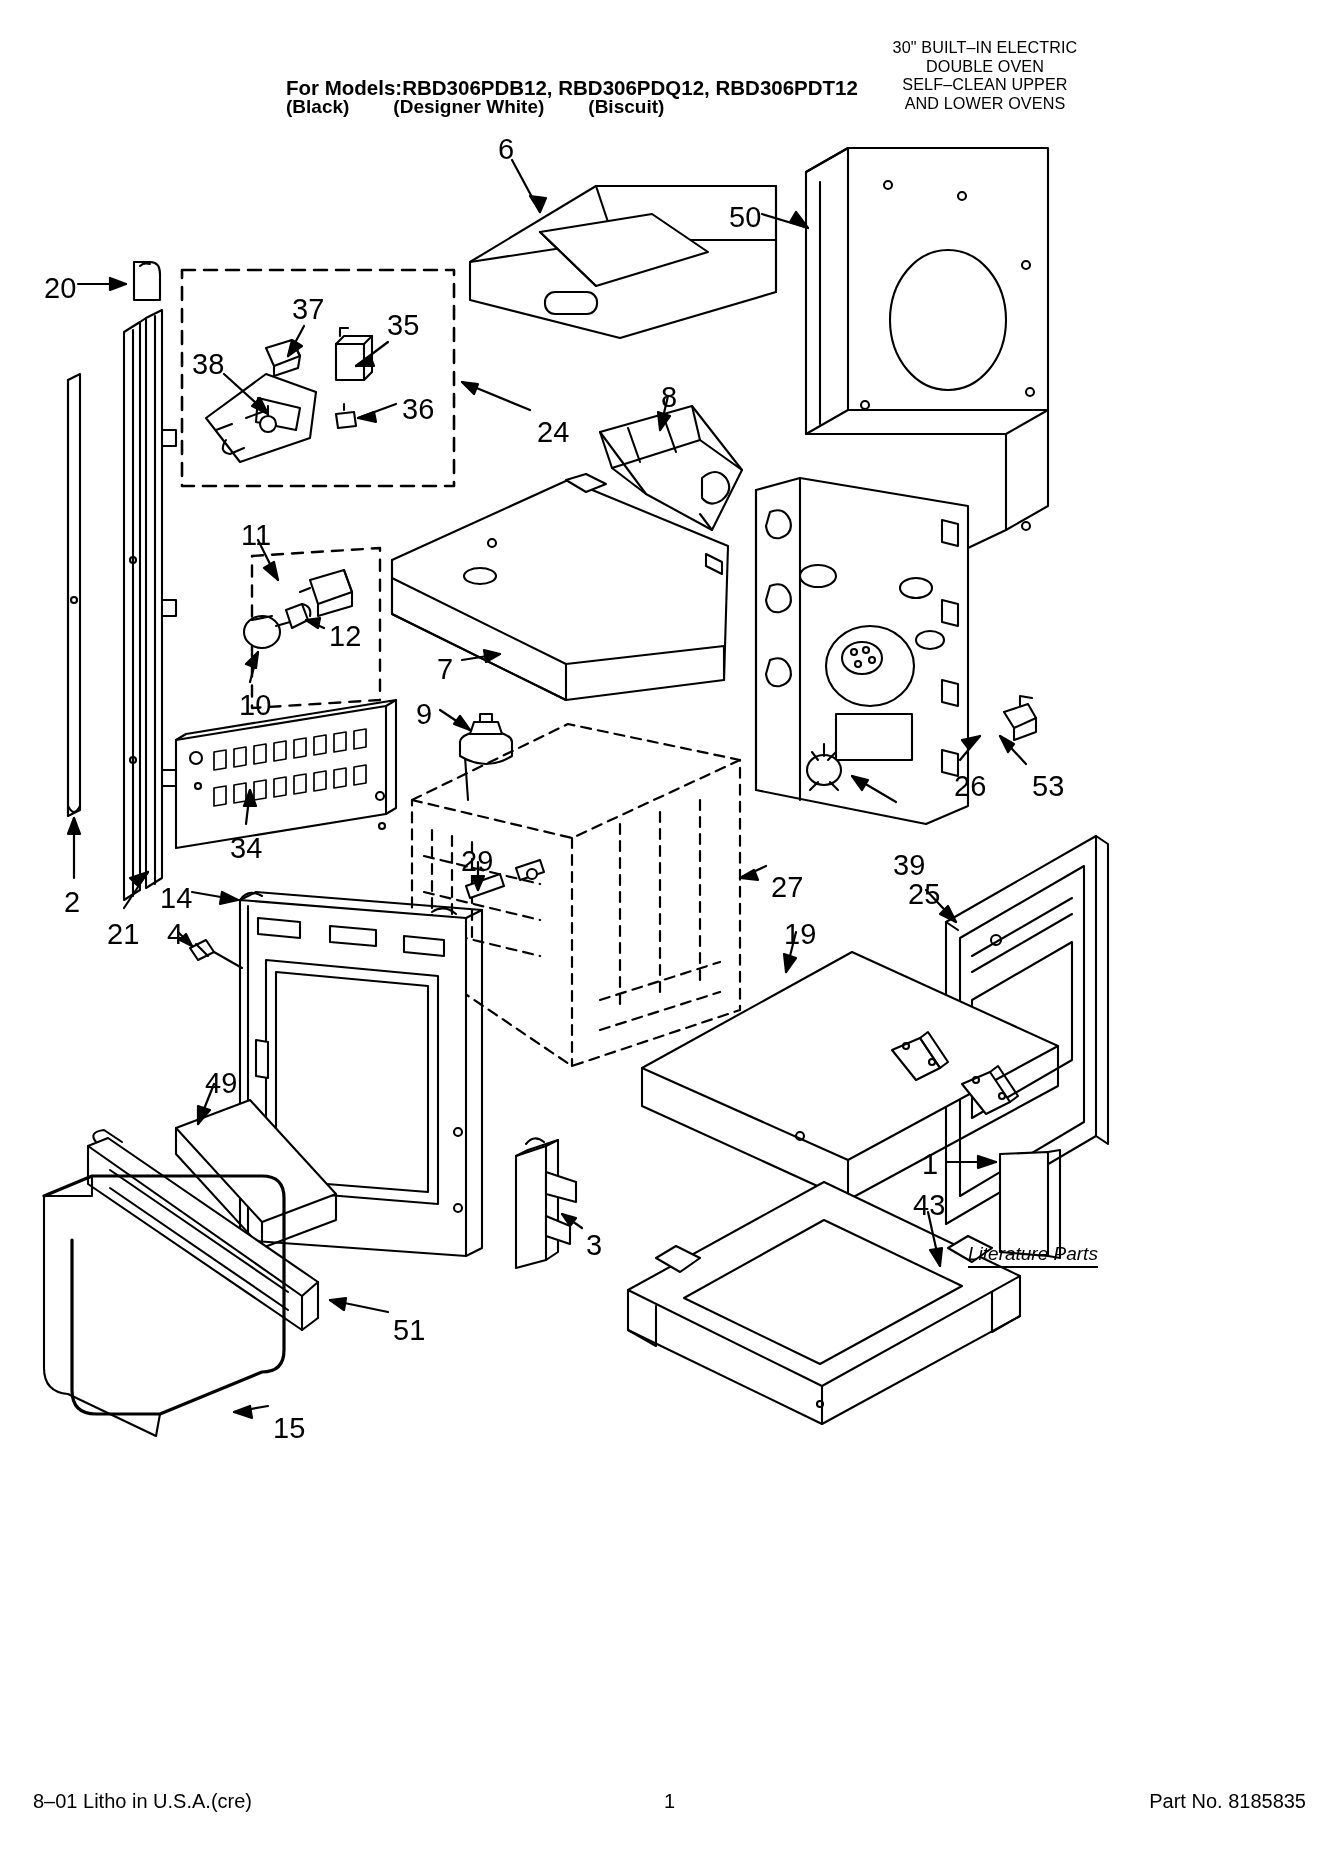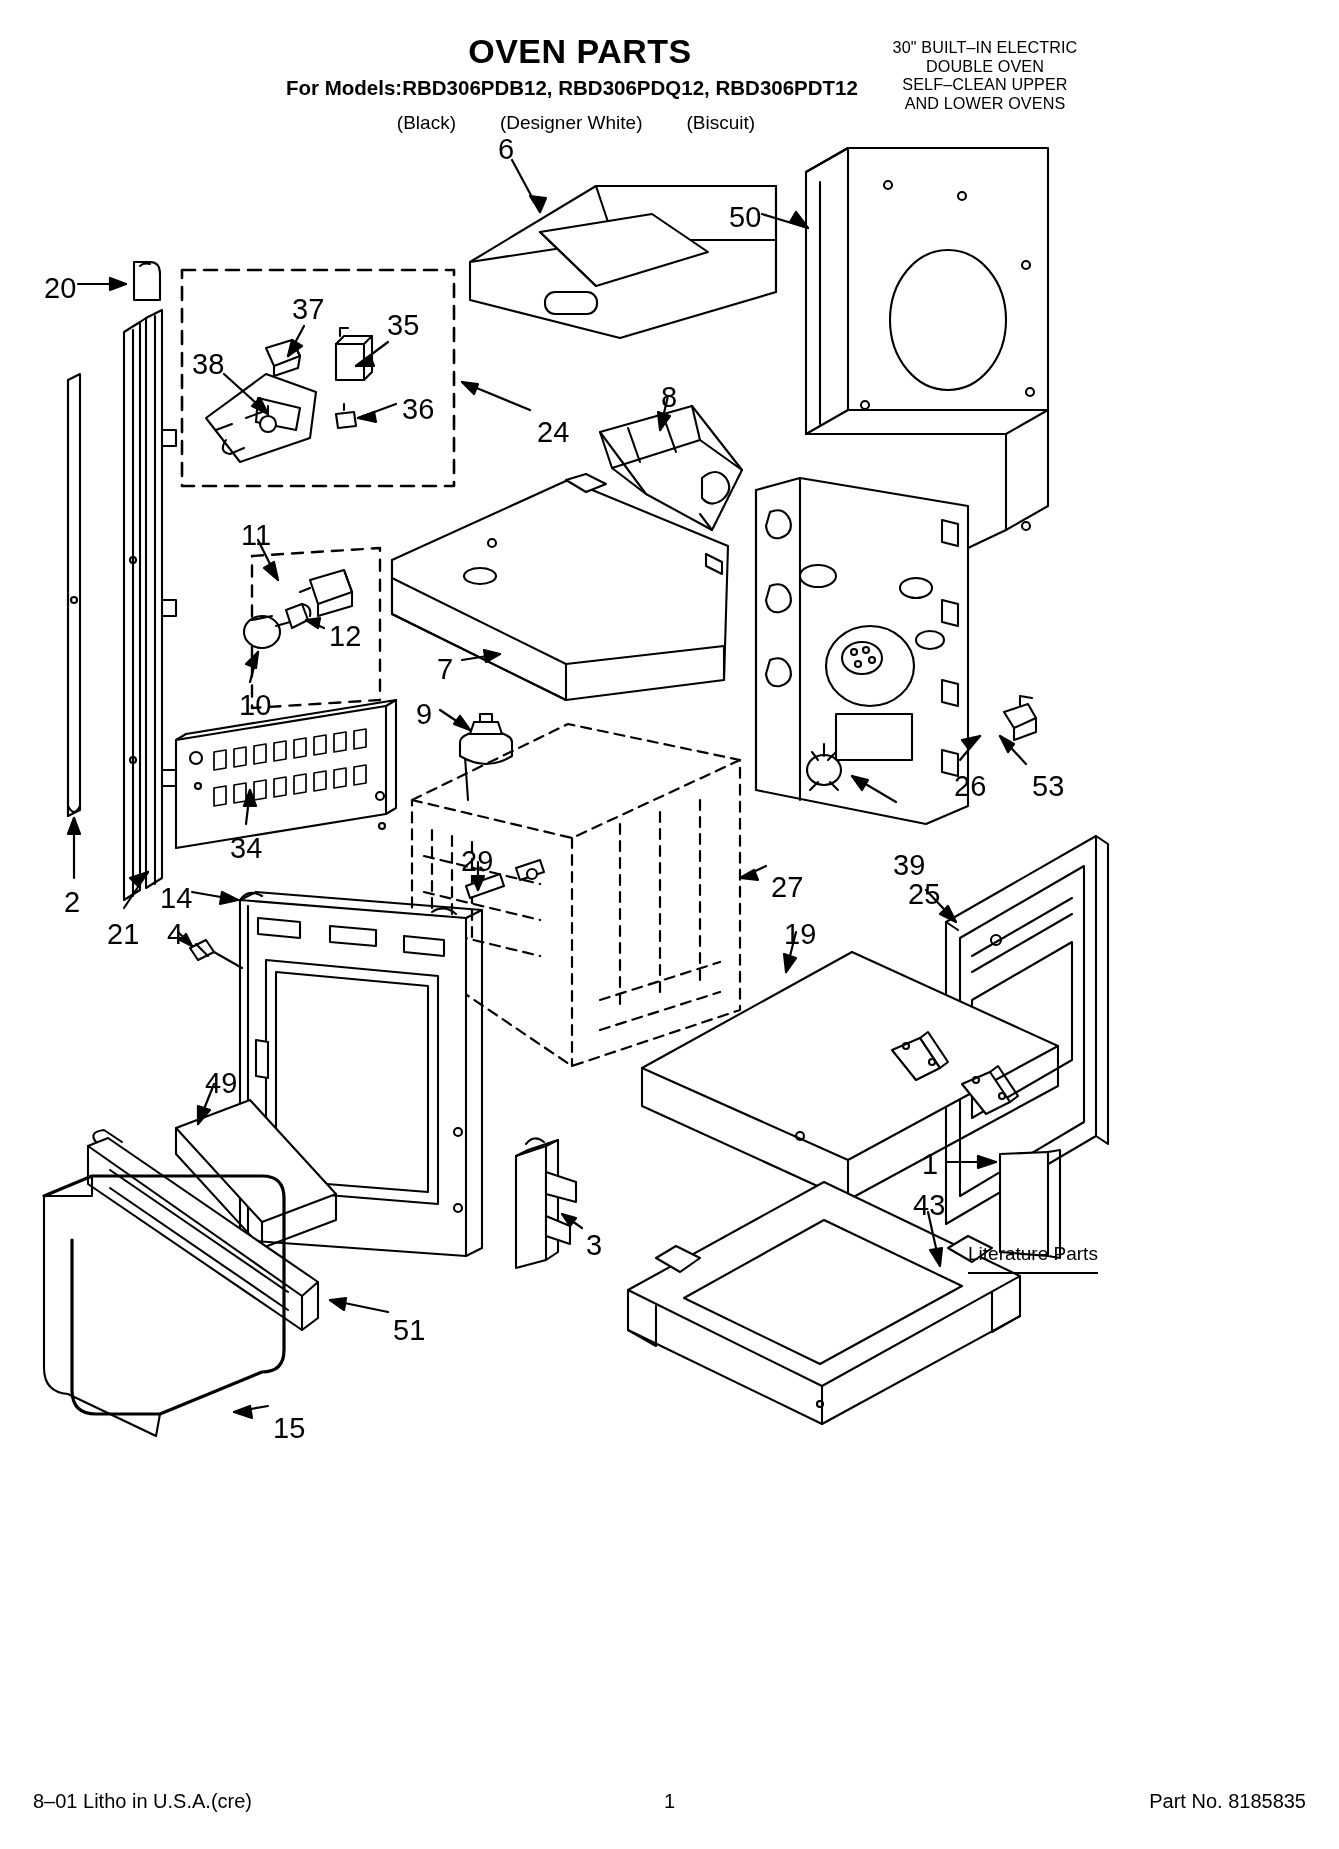--- a/index.html
+++ b/index.html
@@ -14,51 +14,50 @@
   .logo{position:absolute;left:32px;top:34px;width:230px;height:100px;}
   .title{
     position:absolute;left:300px;top:32px;width:560px;text-align:center;
     font-size:34px;font-weight:bold;letter-spacing:.5px;
   }
   .models{
     position:absolute;left:286px;top:76px;width:580px;
     font-size:20.5px;font-weight:bold;white-space:nowrap;
   }
   .colors{
-    position:absolute;left:286px;top:112px;width:580px;
-    display:flex;justify-content:center;gap:44px;
-    font-size:19px;font-weight:normal;white-space:nowrap;
+    position:absolute;left:286px;top:96px;width:580px;
+    display:flex;gap:44px;
+    font-size:19px;font-weight:bold;white-space:nowrap;
   }
   .spec{
     position:absolute;left:860px;top:38px;width:250px;text-align:center;
     font-size:16.2px;line-height:18.6px;letter-spacing:.1px;
   }
 
   
   .footer{position:absolute;left:0;top:1790px;width:1339px;height:30px;font-size:20px;}
   .foot-l{position:absolute;left:33px;top:0;white-space:nowrap;}
   .foot-c{position:absolute;left:0;top:0;width:1339px;text-align:center;}
   .foot-r{position:absolute;right:33px;top:0;white-space:nowrap;}
 
   
   .cal{position:absolute;font-size:29px;line-height:1;white-space:nowrap;}
   .litlabel{
     position:absolute;font-size:19px;white-space:nowrap;
-    border-bottom:2px solid #000;padding-bottom:7px;
+    border-bottom:2px solid #000;padding-bottom:1px;font-style:italic;
   }
   svg{position:absolute;left:0;top:0;overflow:visible;}
   .art{position:absolute;left:0;top:0;width:1339px;height:1849px;}
 </style>
 </head>
 <body>
 
 <div class="sheet">
 
 
-  <div class="title">OVEN PARTS</div>
   <div class="models">For Models:RBD306PDB12, RBD306PDQ12, RBD306PDT12</div>
   <div class="colors">
     <span>(Black)</span>
     <span>(Designer White)</span>
     <span>(Biscuit)</span>
   </div>
   <div class="spec">
     <div>30" BUILT–IN ELECTRIC</div>
     <div>DOUBLE OVEN</div>
     <div>SELF–CLEAN UPPER</div>

